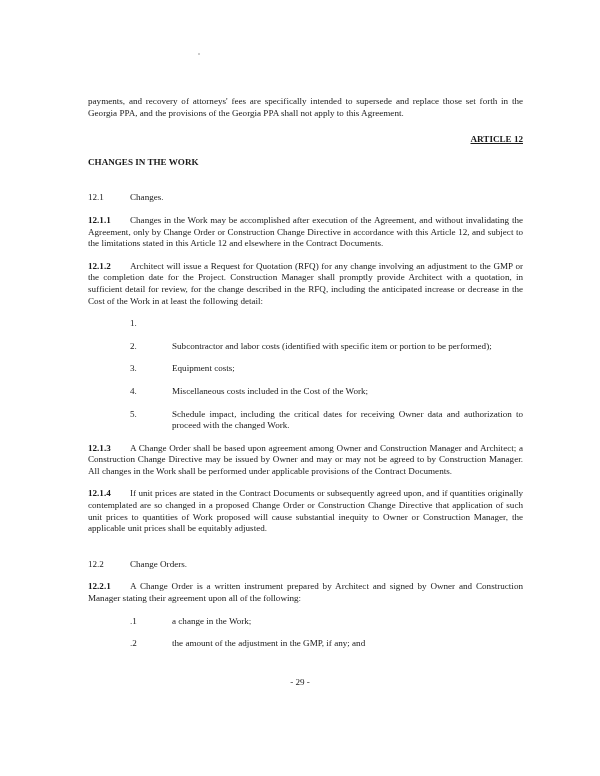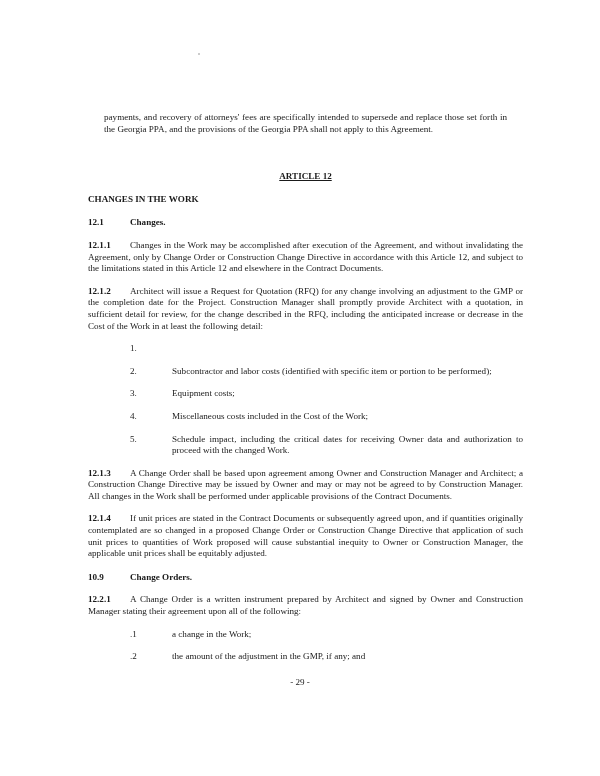--- a/index.html
+++ b/index.html
@@ -1,25 +1,25 @@
 <!DOCTYPE html>
 <html><head>
 <meta charset="utf-8">
 <style>
   html, body { margin: 0; padding: 0; }
   body {
     width: 600px; height: 776px; background: #ffffff; position: relative; overflow: hidden;
     font-family: "Liberation Serif", serif; color: #1a1a1a;
   }
   .page { position: absolute; left: 88px; top: 96px; width: 435px; font-size: 9.1px; line-height: 11.6px; }
-  .p { text-align: justify; margin: 16px; }
+  .p { text-align: justify; margin: 0; }
   .dot { position: absolute; left: 198px; top: 53px; width: 2px; height: 2px; background: #bbb; border-radius: 1px; }
-  .article-title { text-align: center; font-weight: bold; text-decoration: underline; margin-top: 36px; }
+  .article-title { text-align: right; font-weight: bold; text-decoration: underline; margin-top: 15px; }
   .article-sub { font-weight: bold; margin-top: 11px; }
-  .sec-head { font-weight: bold; margin-top: 12px; display: flex; }
+  .sec-head { font-weight: normal; margin-top: 24px; display: flex; }
   .sec-head .num { width: 42px; }
   .para { margin-top: 11px; text-align: justify; }
   .para .num { font-weight: bold; display: inline-block; width: 42px; }
   .list { margin-top: 11px; }
   .li { display: flex; margin-left: 42px; margin-bottom: 11px; }
   .li .n { width: 42px; flex: none; }
   .li .t { flex: 1; text-align: justify; }
   .pagenum { position: absolute; left: 0; width: 600px; top: 677px; text-align: center; font-size: 9.1px; font-family: "Liberation Serif", serif; }
 </style>
 </head>
@@ -71,21 +71,21 @@
 
   <div class="para">
     <span class="num">12.1.3</span><span>A Change Order shall be based upon agreement among Owner and Construction Manager and Architect; a Construction Change Directive may be issued by Owner and may or may not be agreed to by Construction Manager.  All changes in the Work shall be performed under applicable provisions of the Contract Documents.</span>
   </div>
 
   <div class="para">
     <span class="num">12.1.4</span><span>If unit prices are stated in the Contract Documents or subsequently agreed upon, and if quantities originally contemplated are so changed in a proposed Change Order or Construction Change Directive that application of such unit prices to quantities of Work proposed will cause substantial inequity to Owner or Construction Manager, the applicable unit prices shall be equitably adjusted.</span>
   </div>
 
   <div class="sec-head">
-    <span class="num">10.9</span>
+    <span class="num">12.2</span>
     <span>Change Orders.</span>
   </div>
 
   <div class="para">
     <span class="num">12.2.1</span><span>A Change Order is a written instrument prepared by Architect and signed by Owner and Construction Manager stating their agreement upon all of the following:</span>
   </div>
 
   <div class="list">
     <div class="li">
         <span class="n">.1</span>

